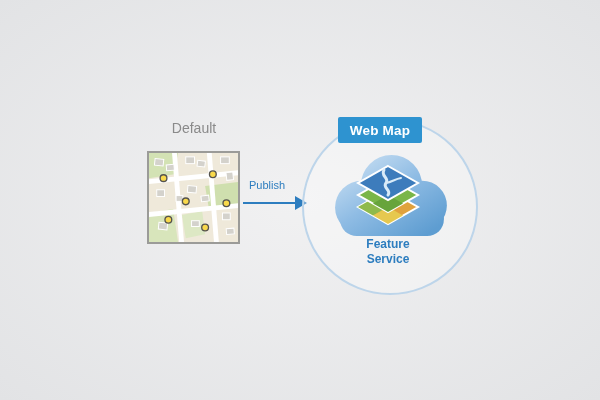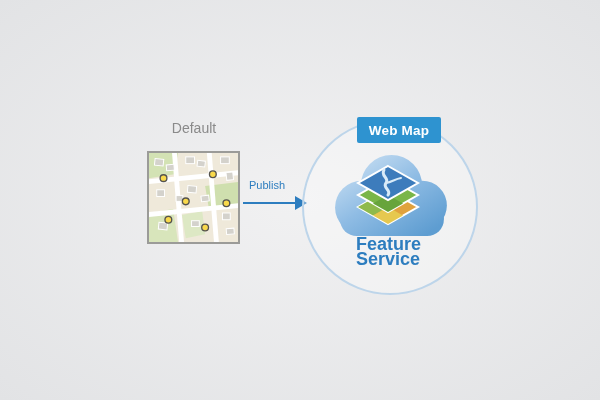--- a/index.html
+++ b/index.html
@@ -39,33 +39,33 @@
   .arrow-line{stroke:var(--arrow-blue);stroke-width:2;}
   .arrow-head{fill:var(--arrow-blue);}
 
   .service-circle{
     position:absolute;left:302px;top:119px;width:176px;height:176px;
     border:2px solid var(--circle-outline);border-radius:50%;
     background:rgba(255,255,255,0.30);box-sizing:border-box;
   }
 
   .webmap-badge{
-    position:absolute;left:357px;top:117px;width:84px;height:26px;
+    position:absolute;left:338px;top:117px;width:84px;height:26px;
     background:var(--accent-blue);color:#ffffff;
     font-size:13.5px;font-weight:600;letter-spacing:0.2px;
     display:flex;align-items:center;justify-content:center;
     border-radius:2px;z-index:3;text-align:center;
   }
 
   .cloud{position:absolute;left:322px;top:150px;width:134px;height:94px;z-index:1;}
   .layers{position:absolute;left:350px;top:164px;width:76px;height:64px;z-index:2;}
 
   .fs-label{
     position:absolute;left:356px;top:237px;width:64px;
-    text-align:center;font-size:18px;line-height:15px;
+    text-align:center;font-size:12px;line-height:15px;
     color:var(--arrow-blue);font-weight:600;z-index:2;
   }
 </style>
 </head>
 <body>
 
 <div class="canvas">
 
   <div class="default-label">Default</div>
 

